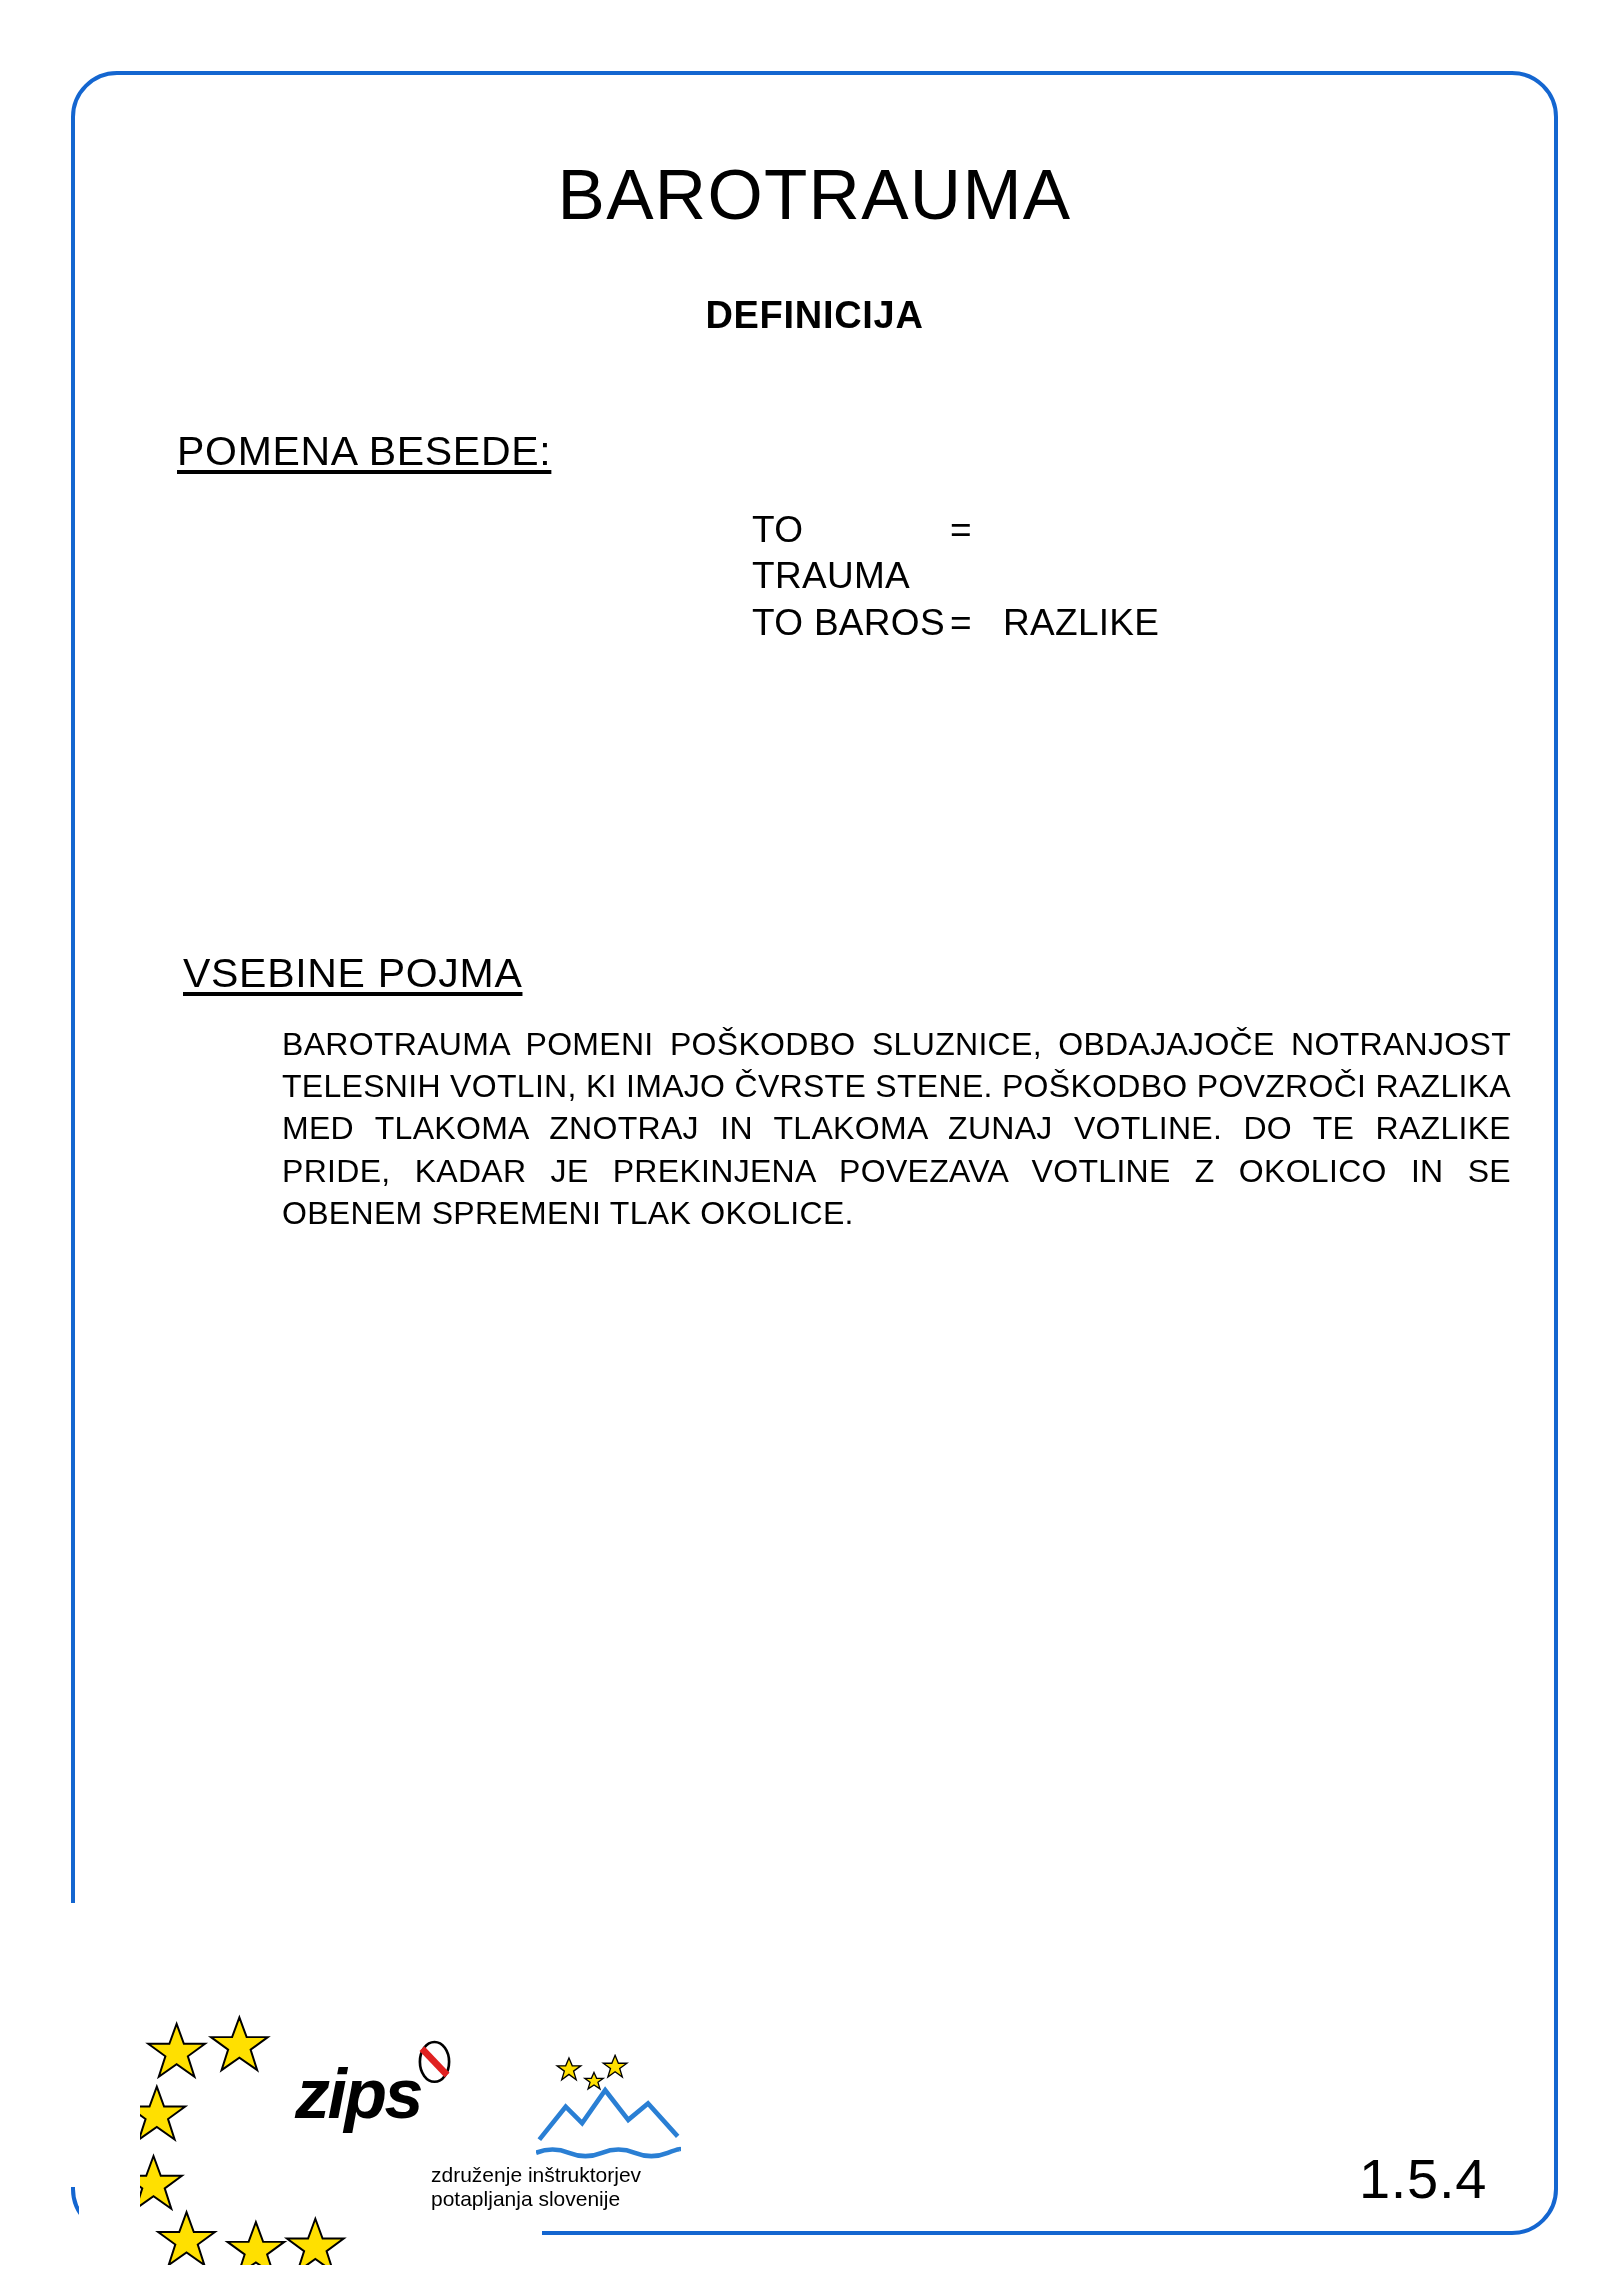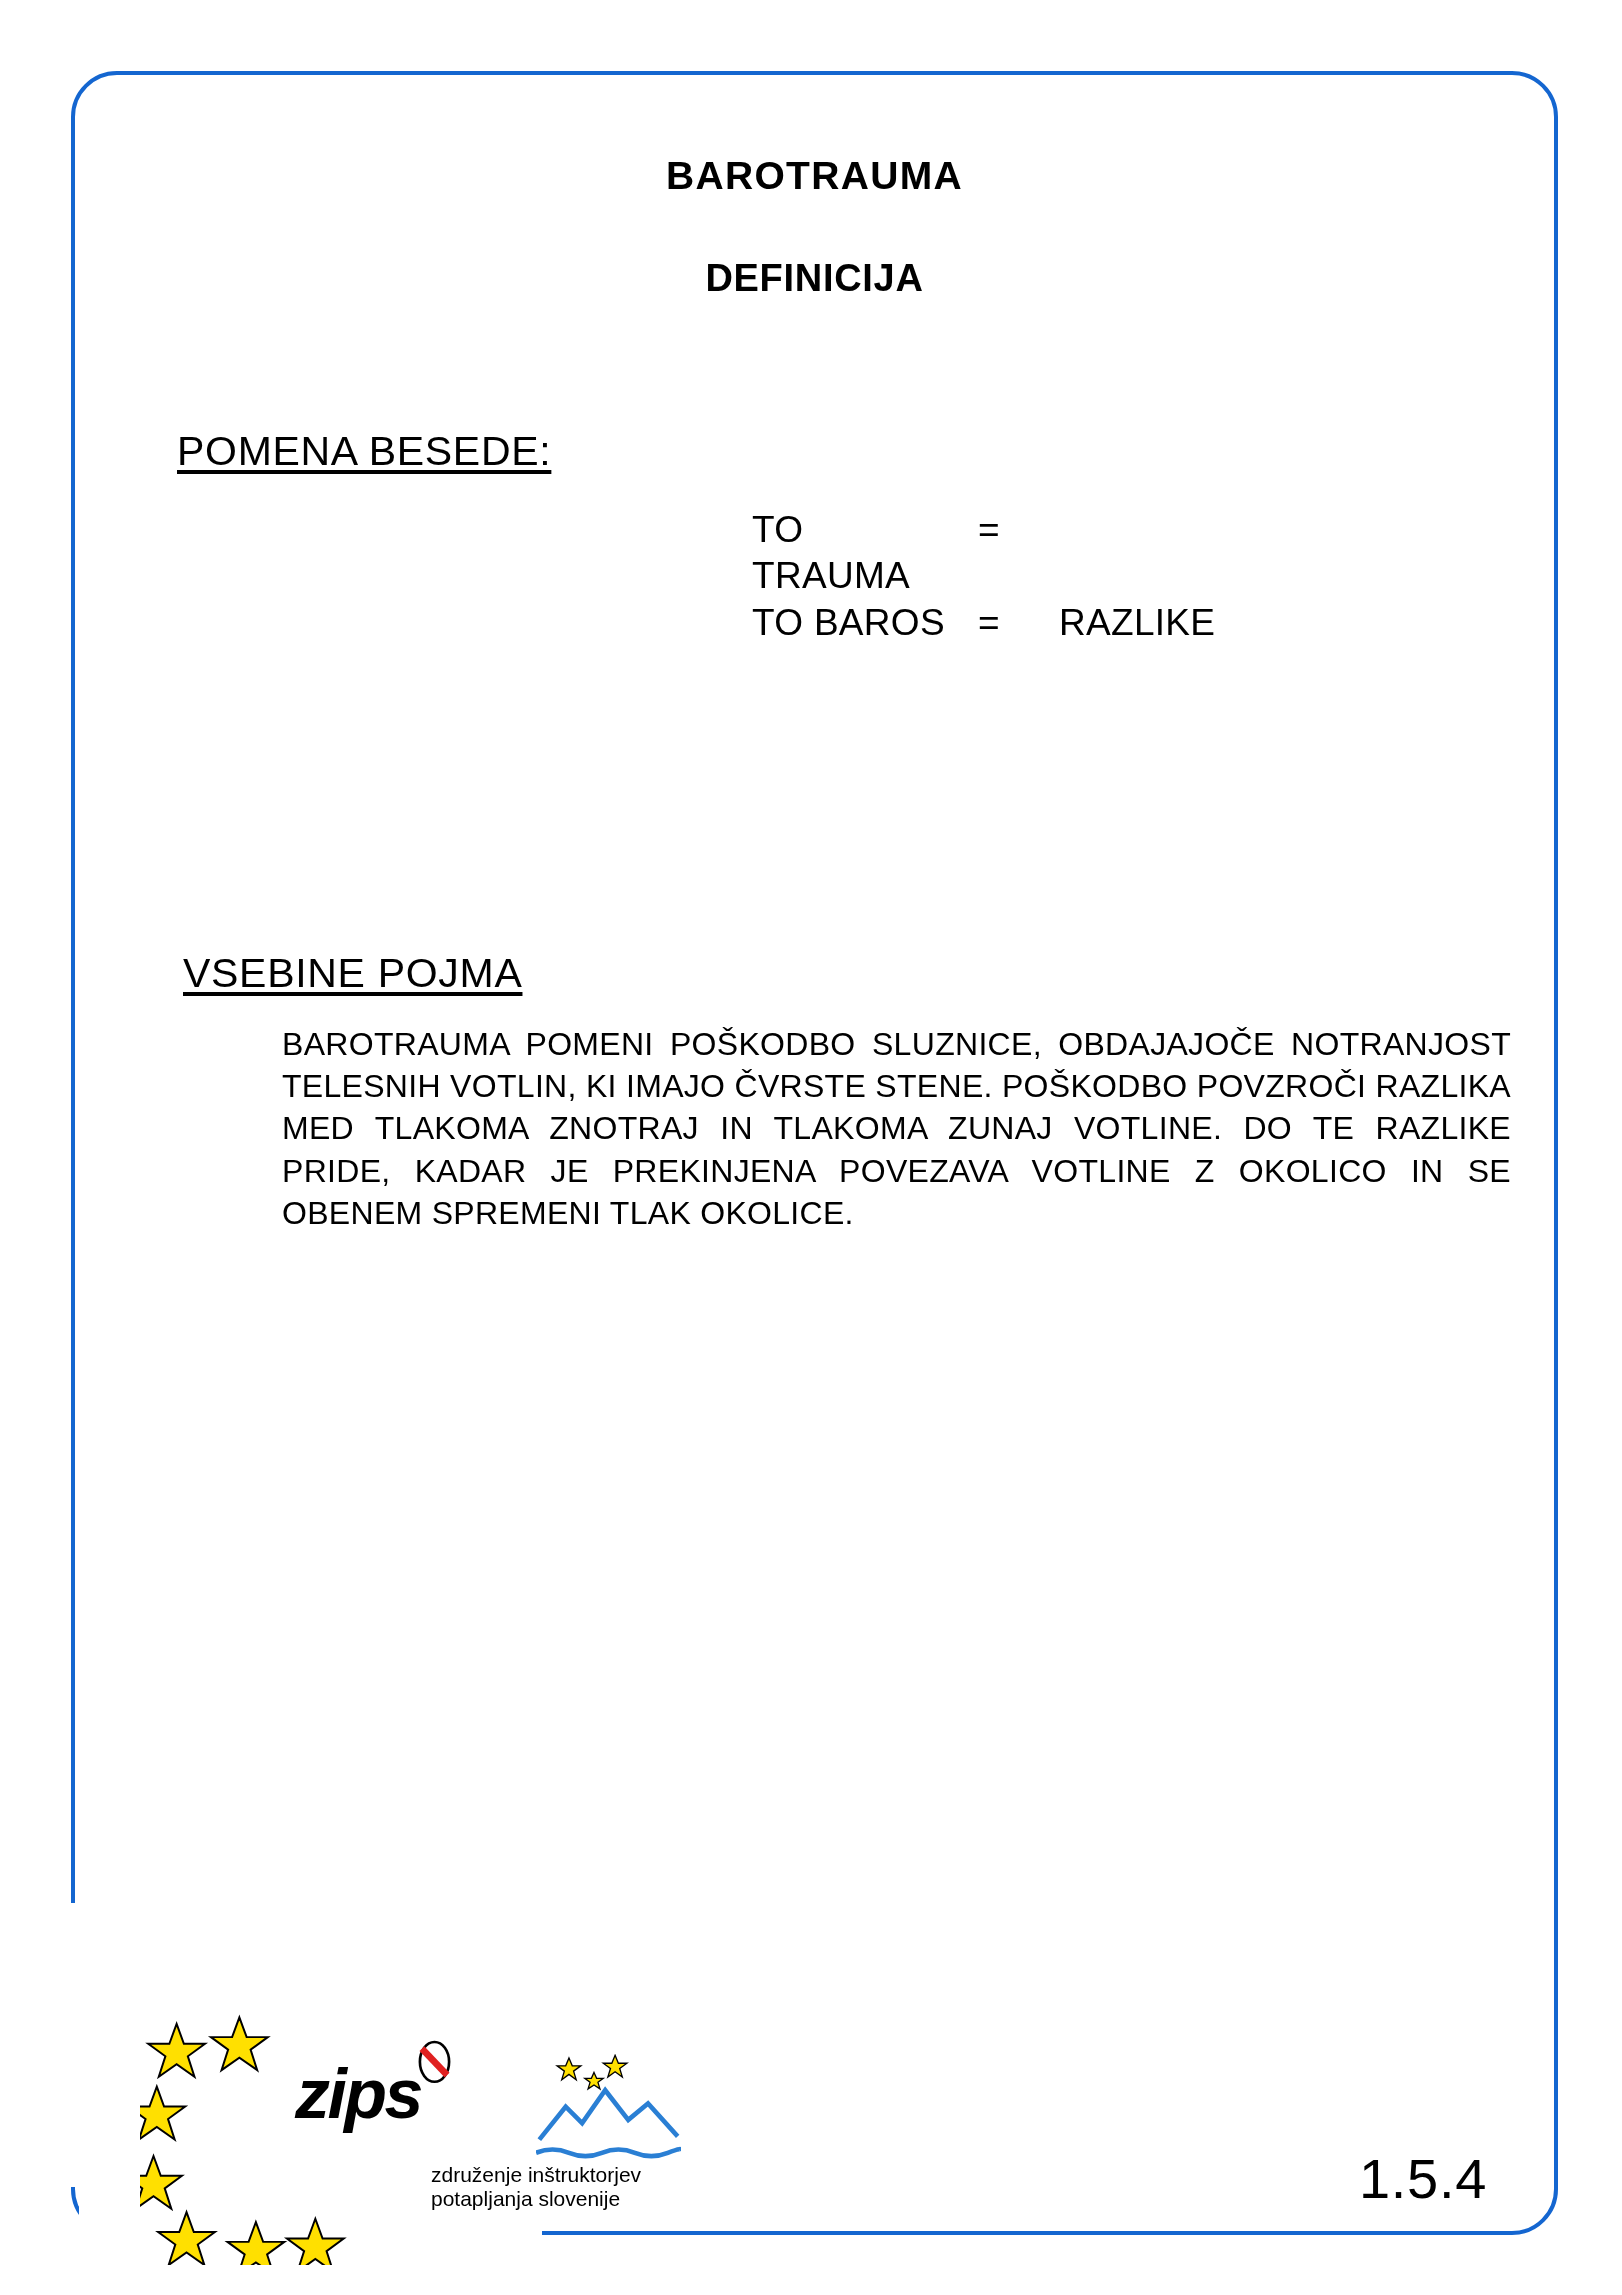--- a/index.html
+++ b/index.html
@@ -50,22 +50,22 @@
   #content {
     position: absolute;
     left: 71px;
     top: 71px;
     width: 1487px;
     height: 2164px;
   }
 
   .title {
     text-align: center;
-    font-size: 39px;
-    font-weight: bold;
+    font-size: 71px;
+    font-weight: normal;
     letter-spacing: 1.3px;
     margin-top: 83px;
   }
   .subtitle {
     text-align: center;
     font-size: 38px;
     font-weight: bold;
     letter-spacing: 0.7px;
     margin-top: 59px;
   }
@@ -87,21 +87,20 @@
   .meaning-lines {
     position: absolute;
     left: 681px;
     top: 436px;
     font-size: 37px;
     line-height: 1.25;
     letter-spacing: 0.3px;
   }
   .meaning-row {
     display: flex;
-    gap: 28px;
   }
   .meaning-term {
     display: inline-block;
     width: 198px;
   }
   .meaning-eq {
     display: inline-block;
     width: 53px;
   }
 

